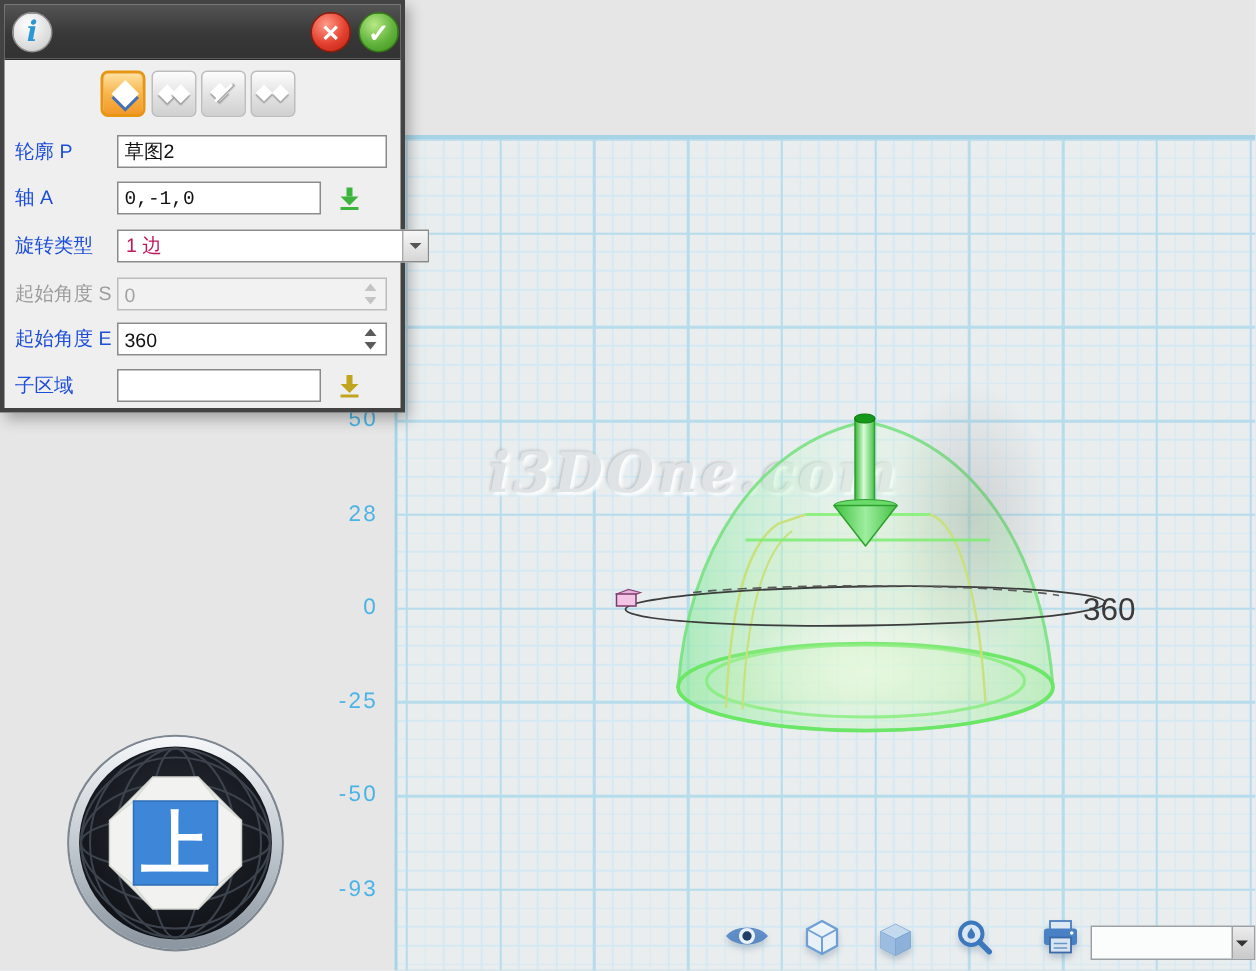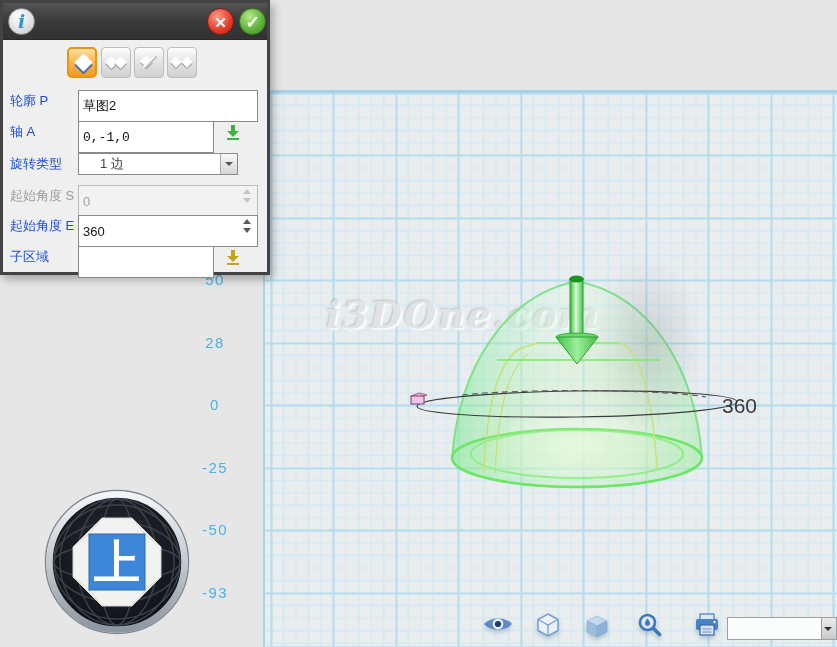--- a/index.html
+++ b/index.html
@@ -15,21 +15,21 @@
       repeating-linear-gradient(90deg,  #b7dcec 0 1.6px, transparent 1.6px 62.5px),
       repeating-linear-gradient(180deg, #b7dcec 0 1.6px, transparent 1.6px 62.5px),
       repeating-linear-gradient(90deg,  #d4e9f3 0 1px,  transparent 1px 12.5px),
       repeating-linear-gradient(180deg, #d4e9f3 0 1px,  transparent 1px 12.5px);
     background-position: 5.5px 0, 0 -0.5px, 5.5px 0, 0 -0.5px;
   }
 
   
   .axis-labels { position:absolute; left:178px; top:0; width:74px; height:647px; z-index:2; }
   .axis-label {
-    position:absolute; right:0; width:74px; text-align:center;
+    position:absolute; right:0; width:74px; text-align:right;
     color:#4ab4e6; font-size:15px; letter-spacing:1.5px; line-height:16px;
   }
 
   
   .watermark {
     position:absolute; left:326px; top:293px; z-index:1;
     font-family:"DejaVu Serif", serif; font-style:italic; font-weight:bold;
     font-size:37px; letter-spacing:2px; color:#e0e3e5; opacity:.9;
     text-shadow:2px 2px 2px rgba(255,255,255,.95), -1px -1px 2px rgba(150,156,160,.55);
   }
@@ -88,28 +88,28 @@
   }
   .dm { position:absolute; background:#fff; transform:rotate(45deg); }
   .dm-main { left:8px; top:7px; width:13px; height:13px; box-shadow:2px 2px 0 rgba(58,110,188,.95); }
   .dm-s { width:9px; height:9px; box-shadow:1px 1px 1px #9a9a9a; }
   .dm-slash { position:absolute; left:6px; top:13px; width:16px; height:2px; background:#fcfcfc; transform:rotate(-45deg); box-shadow:1px 1px 1px #9a9a9a; }
 
   .field-row { position:absolute; left:0; height:22px; }
   .field-label { position:absolute; left:7px; top:0; line-height:22px; font-size:13px; color:#1d4ed8; white-space:nowrap; }
   .field-label.disabled { color:#9c9c9c; }
   .txt {
-    position:absolute; left:75px; top:0; height:32px; border:1px solid #8a8a8a;
+    position:absolute; left:75px; top:0; height:22px; border:1px solid #8a8a8a;
     background:#fff; font-size:13px; padding:0 4px; font-family:"Liberation Sans", sans-serif; color:#111;
   }
   .txt:disabled { background:#f2f2f2; color:#a2a2a2; border-color:#bcbcbc; }
   .w-wide { width:180px; } .w-narrow { width:136px;font-family:Liberation Mono, monospace; }
   .combo {
-    position:absolute; left:75px; top:0; width:160px; height:22px; border:1px solid #8a8a8a;
-    background:#fff; font-size:13px; line-height:20px; padding-left:21px; color:#404040;
+    position:absolute; left:75px; top:0; width:208px; height:22px; border:1px solid #8a8a8a;
+    background:#fff; font-size:13px; line-height:20px; padding-left:5px; color:#be185d;
   }
   .combo-btn { position:absolute; right:0; top:0; width:17px; height:20px;
     background:linear-gradient(#f7f7f7,#d6d6d6); border-left:1px solid #aaa; }
   .combo-caret { position:absolute; right:4px; top:8px; width:0; height:0;
     border-left:4px solid transparent; border-right:4px solid transparent; border-top:4px solid #555; }
   .spin { position:absolute; left:237px; width:14px; height:20px; }
   .spin i { position:absolute; left:3px; width:0; height:0; border-left:4px solid transparent; border-right:4px solid transparent; }
   .spin .up   { top:3px;  border-bottom:5px solid #5a5a5a; }
   .spin .down { top:12px; border-top:5px solid #5a5a5a; }
   .spin.gray .up { border-bottom-color:#c4c4c4; } .spin.gray .down { border-top-color:#c4c4c4; }

